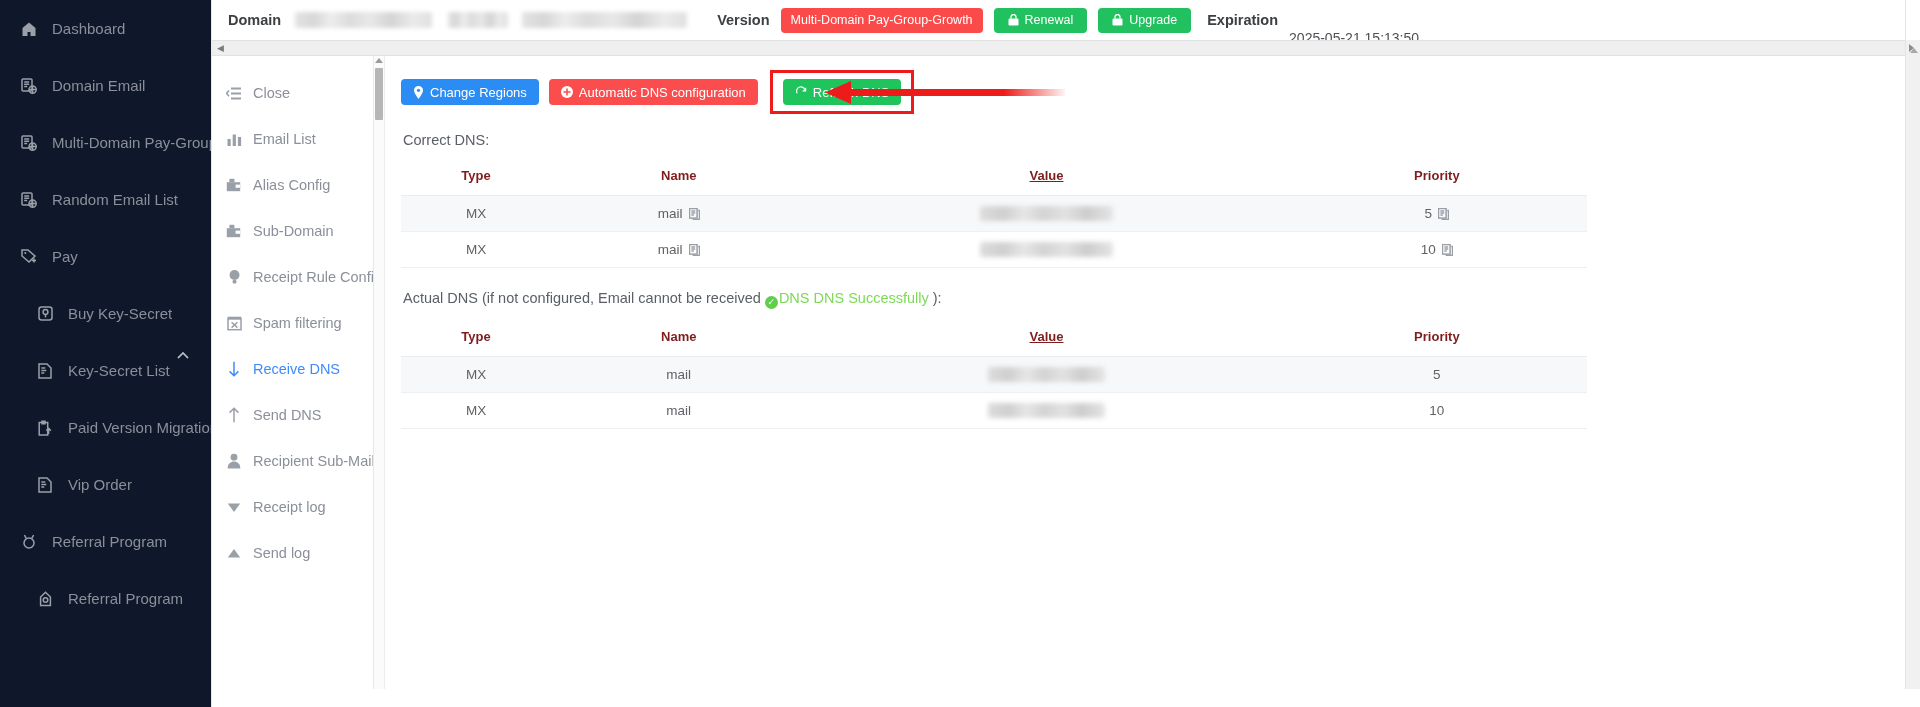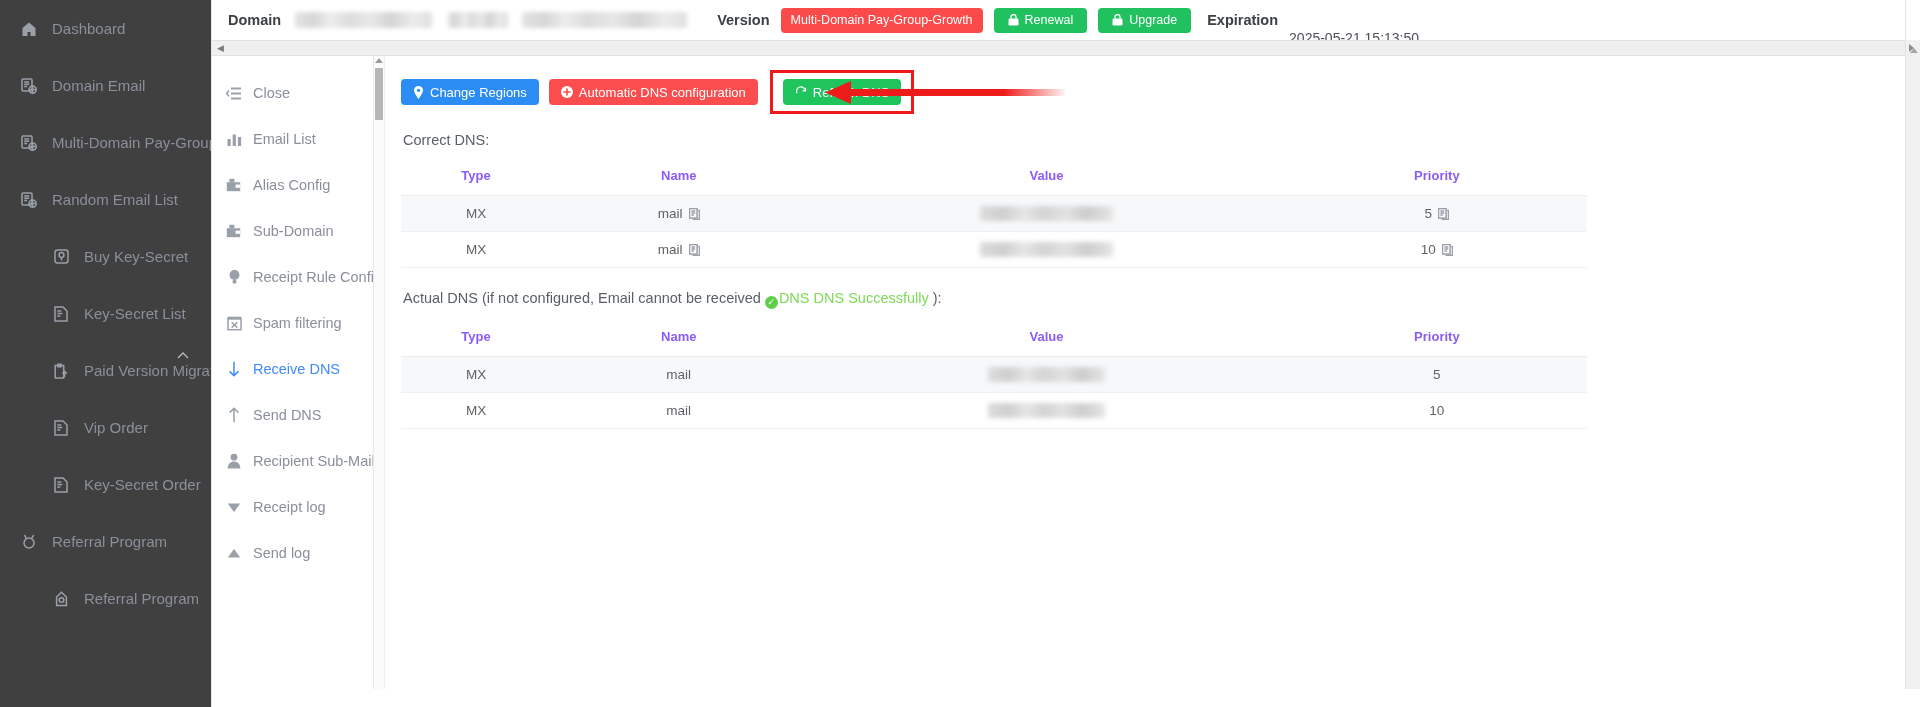--- a/index.html
+++ b/index.html
@@ -12,36 +12,36 @@
     font-size: 14px;
     color: #606266;
   }
   .app { position: relative; width: 1920px; height: 707px; display: flex; }
 
   
   .sidebar {
     width: 212px;
     min-width: 212px;
     height: 707px;
-    background: #404040;
+    background: #0f172a;
     border-right: 1px solid #e6e6e6;
     overflow: hidden;
     position: relative;
   }
   .nav-item {
     display: flex;
     align-items: center;
     height: 57px;
     padding-left: 18px;
     color: #8a8f99;
     font-size: 15px;
     cursor: pointer;
     white-space: nowrap;
   }
-  .nav-item.child { padding-left: 50px; align-items: center; }
+  .nav-item.child { padding-left: 34px; align-items: center; }
   .nav-item .ico {
     width: 22px; min-width: 22px; height: 18px;
     margin-right: 12px;
     display: inline-flex; align-items: center; justify-content: center;
     color: #9aa0a8;
   }
   .nav-item .ico svg { display: block; }
   .nav-item .lbl { flex: 0 1 auto; overflow: hidden; }
   .nav-item .caret {
     position: absolute; right: 22px; top: 50%; transform: translateY(-50%);
@@ -156,34 +156,34 @@
     margin-left: 2px;
     background: #fff;
   }
 
   .arrow-annot { position: absolute; left: 424px; top: 8px; pointer-events: none; }
 
   .sec-title { margin: 18px 0 0 2px; font-size: 14.5px; color: #5a5f66; }
 
   table.dns { width: 1186px; border-collapse: collapse; margin-top: 10px; }
   table.dns th {
-    font-size: 13px; color: #8b5cf6; font-weight: bold;
+    font-size: 13px; color: #7f1d1d; font-weight: bold;
     padding: 10px 0 12px 0; text-align: center;
     border-bottom: 1px solid #ececec;
     background: #fff;
   }
   table.dns td {
     font-size: 13.5px; color: #606266; text-align: center;
     height: 36px;
     border-bottom: 1px solid #f0f0f0;
   }
   table.dns tr.striped td { background: #f7f8fa; }
   .col-type { width: 150px; }
   .col-name { width: 255px; }
-  .col-value { width: 480px; }
+  .col-value { width: 480px; text-decoration: underline; }
   .col-prio { width: 300px; }
   .cellflex { display: inline-flex; align-items: center; justify-content: center; gap: 6px; }
   .copy-ico { color: #9a9fa7; display: inline-flex; cursor: pointer; }
   .val-redact {
     display: inline-block; height: 15px; border-radius: 2px;
     background: linear-gradient(92deg,#dcdcdc 0%,#cfcfcf 18%,#e6e6e6 33%,#d3d3d3 48%,#e2e2e2 64%,#cdcdcd 80%,#e5e5e5 100%);
     filter: blur(2.4px);
     vertical-align: middle;
   }
   .ok-ico {
@@ -254,20 +254,33 @@
           <span class="ico">
             <svg width="16" height="16" viewBox="0 0 16 16">
               <rect x="1" y="1" width="10" height="12" rx="1" stroke="currentColor" fill="none" stroke-width="1.5"></rect>
               <path d="M3.2 4h5M3.2 6.3h5M3.2 8.6h3" stroke="currentColor" fill="none" stroke-width="1.5"></path>
               <circle cx="11.6" cy="11.6" r="3.6" stroke="currentColor" fill="none" stroke-width="1.5"></circle>
               <path d="M8 11.6h7.2M11.6 8v7.2" stroke="currentColor" fill="none" stroke-width="1.5"></path>
             </svg>
           </span>
           <span class="lbl">Random Email List</span>
         </div>
+        <div class="nav-item">
+          <span class="ico">
+            <svg width="17" height="15" viewBox="0 0 17 15">
+              <path d="M1 1h6l7 6-6 6-7-6z" stroke="currentColor" fill="none" stroke-width="1.5"></path>
+              <circle cx="4.3" cy="4" r="1" fill="currentColor"></circle>
+              <path d="M13 9.5v4M11 11.5h4" stroke="currentColor" fill="none" stroke-width="1.5"></path>
+            </svg>
+          </span>
+          <span class="lbl">Pay</span>
+          <span class="caret"><svg width="12" height="8" viewBox="0 0 12 8">
+              <path d="M1 6.5 6 1.5l5 5" stroke="currentColor" stroke-width="1.3" fill="none"></path>
+            </svg></span>
+        </div>
         <div class="nav-item child">
           <span class="ico">
             <svg width="15" height="15" viewBox="0 0 15 15">
               <rect x="1" y="1" width="13" height="13" rx="2.5" stroke="currentColor" fill="none" stroke-width="1.5"></rect>
               <circle cx="7.5" cy="6" r="2.4" stroke="currentColor" fill="none" stroke-width="1.5"></circle>
               <path d="M7.5 8.4v3" stroke="currentColor" fill="none" stroke-width="1.5"></path>
             </svg>
           </span>
           <span class="lbl">Buy Key-Secret</span>
         </div>
@@ -291,29 +304,20 @@
           <span class="lbl">Paid Version Migration</span>
         </div>
         <div class="nav-item child">
           <span class="ico">
             <svg width="14" height="16" viewBox="0 0 14 16">
               <path d="M1 1h8l4 4v10H1z" stroke="currentColor" fill="none" stroke-width="1.5"></path>
               <path d="M3.3 5h4M3.3 7.5h5M3.3 10h3" stroke="currentColor" fill="none" stroke-width="1.5"></path>
             </svg>
           </span>
           <span class="lbl">Vip Order</span>
-        </div>
-        <div class="nav-item child">
-          <span class="ico">
-            <svg width="14" height="16" viewBox="0 0 14 16">
-              <path d="M1 1h8l4 4v10H1z" stroke="currentColor" fill="none" stroke-width="1.5"></path>
-              <path d="M3.3 5h4M3.3 7.5h5M3.3 10h3" stroke="currentColor" fill="none" stroke-width="1.5"></path>
-            </svg>
-          </span>
-          <span class="lbl">Key-Secret Order</span>
         </div>
         <div class="nav-item">
           <span class="ico">
             <svg width="16" height="16" viewBox="0 0 16 16">
               <circle cx="8" cy="9" r="5" stroke="currentColor" fill="none" stroke-width="1.5"></circle>
               <path d="M5.2 4.4 3.4 1M10.8 4.4 12.6 1" stroke="currentColor" fill="none" stroke-width="1.5"></path>
             </svg>
           </span>
           <span class="lbl">Referral Program</span>
           <span class="caret"><svg width="12" height="8" viewBox="0 0 12 8">

